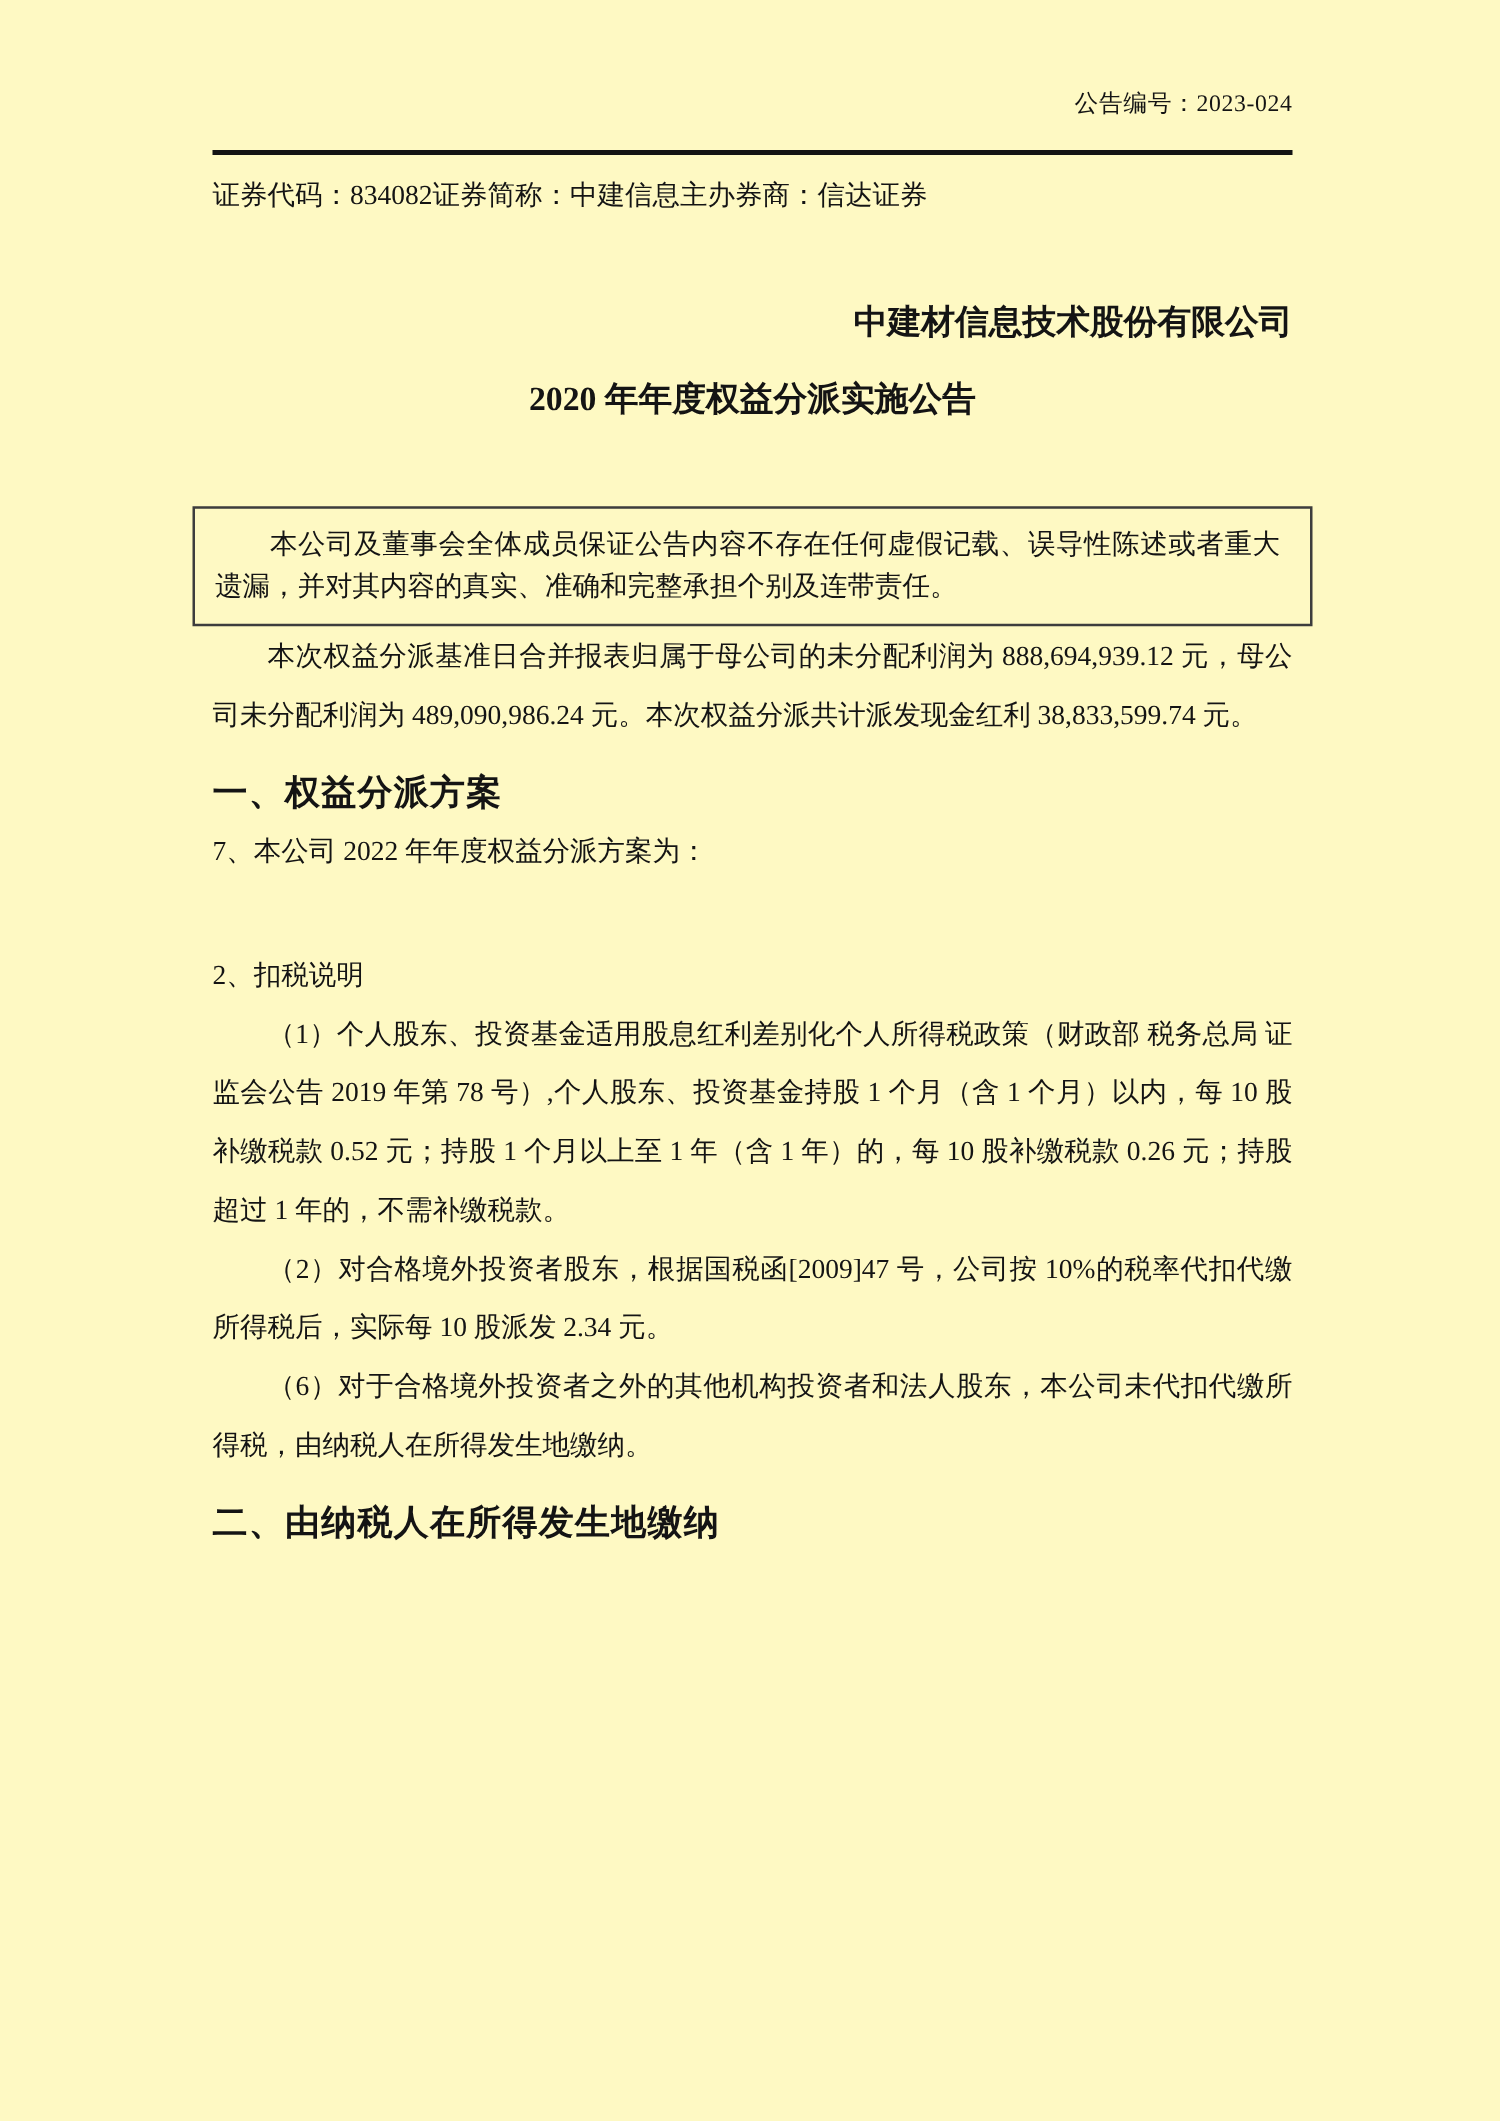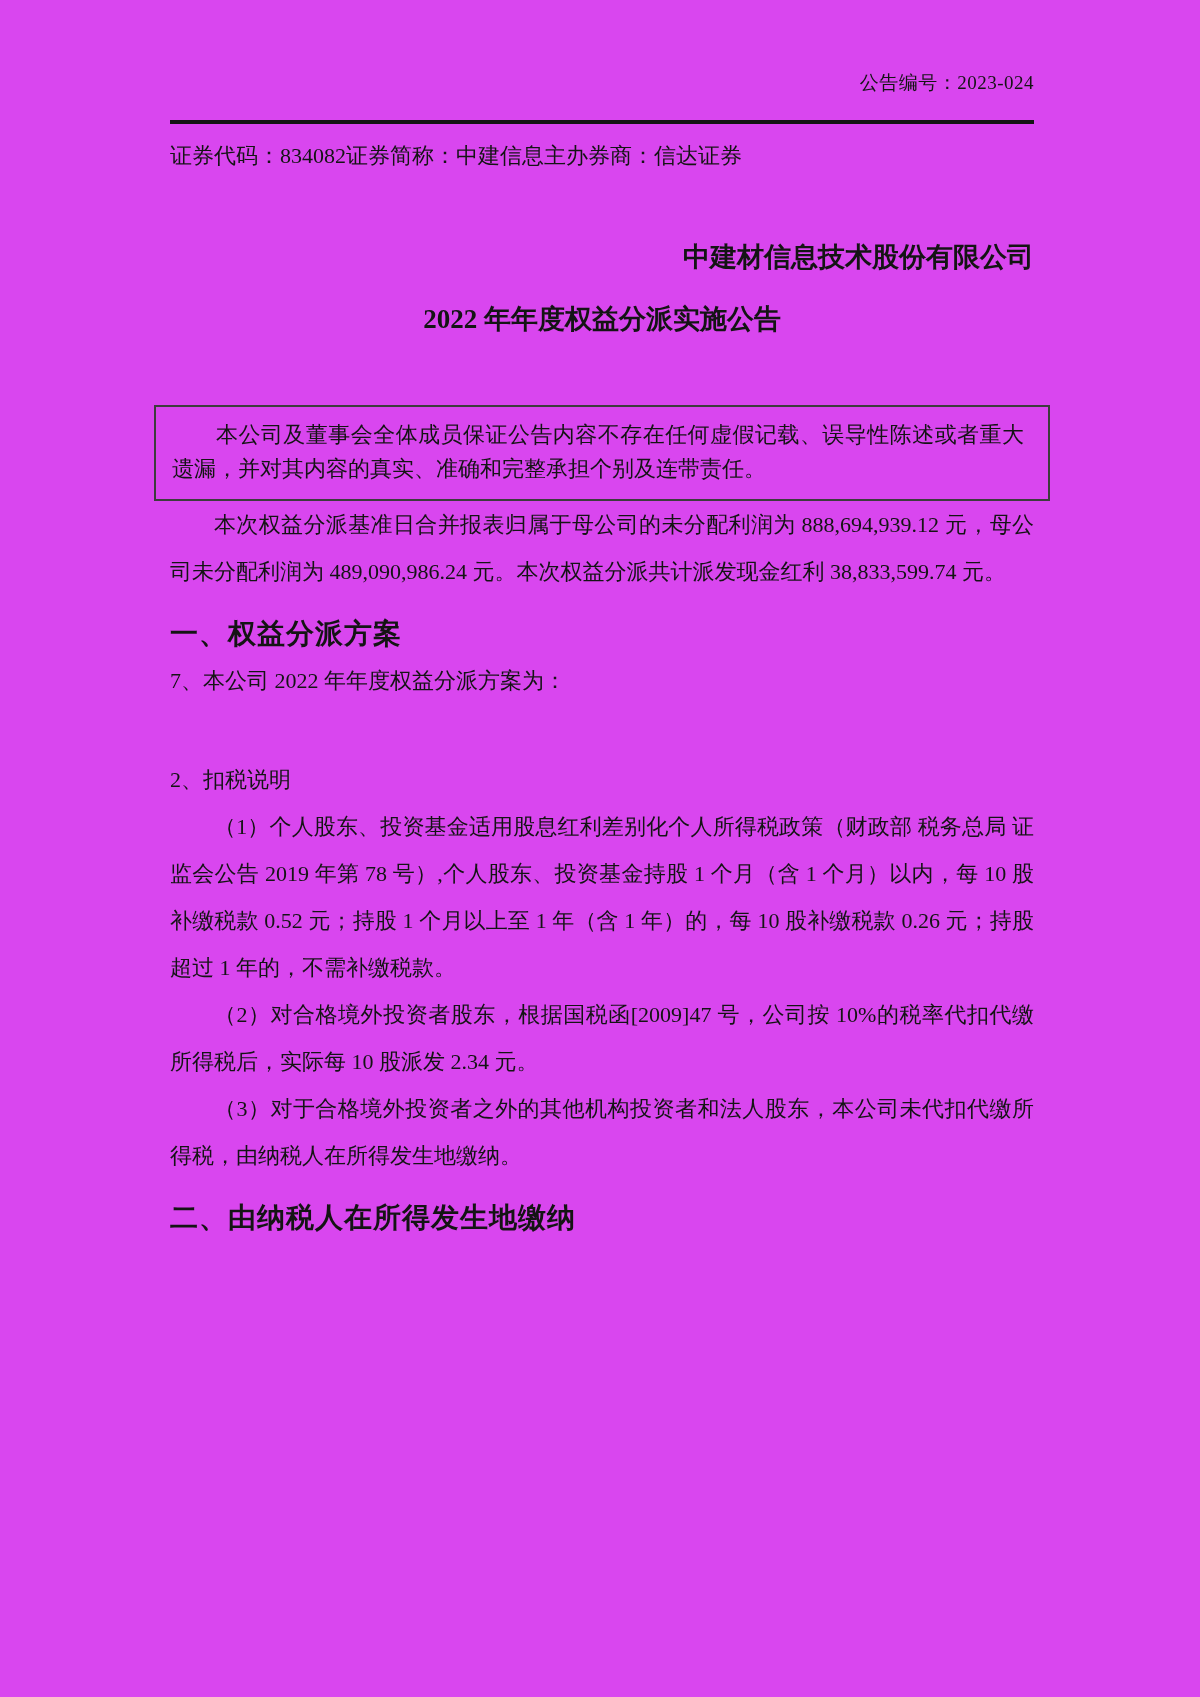--- a/index.html
+++ b/index.html
@@ -4,21 +4,21 @@
 <style>
   html, body {
     margin: 0;
     padding: 0;
     background: #ffffff;
   }
   .page {
     position: relative;
     width: 1200px;
     height: 1697px;
-    background: #d946ef;
+    background: #fef9c3;
     color: #141414;
     font-family: "Liberation Serif", "DejaVu Serif", serif;
     overflow: hidden;
   }
   .content {
     padding: 70px 166px 0 170px; 
   }
   .notice {
     text-align: right;
     font-size: 19px;
@@ -97,38 +97,38 @@
     <div class="rule"></div>
 
     <div class="sec-row">
       <span>证券代码：834082</span>
       <span>证券简称：中建信息</span>
       <span>主办券商：信达证券</span>
     </div>
 
     <h1 class="title-company">中建材信息技术股份有限公司</h1>
 
-    <h2 class="title-announcement">2022 年年度权益分派实施公告</h2>
+    <h2 class="title-announcement">2020 年年度权益分派实施公告</h2>
 
     <div class="box">
       <p>本公司及董事会全体成员保证公告内容不存在任何虚假记载、误导性陈述或者重大遗漏，并对其内容的真实、准确和完整承担个别及连带责任。</p>
     </div>
 
 
     <p class="para">本次权益分派基准日合并报表归属于母公司的未分配利润为 888,694,939.12 元，母公司未分配利润为 489,090,986.24 元。本次权益分派共计派发现金红利 38,833,599.74 元。</p>
 
     <h3 class="heading">一、权益分派方案</h3>
 
     <p class="para no-indent">7、本公司 2022 年年度权益分派方案为：</p>
 
 
     <p class="para no-indent gap-before">2、扣税说明</p>
 
     <p class="para">（1）个人股东、投资基金适用股息红利差别化个人所得税政策（财政部 税务总局 证监会公告 2019 年第 78 号）,个人股东、投资基金持股 1 个月（含 1 个月）以内，每 10 股补缴税款 0.52 元；持股 1 个月以上至 1 年（含 1 年）的，每 10 股补缴税款 0.26 元；持股超过 1 年的，不需补缴税款。</p>
 
     <p class="para">（2）对合格境外投资者股东，根据国税函[2009]47 号，公司按 10%的税率代扣代缴所得税后，实际每 10 股派发 2.34 元。</p>
 
-    <p class="para">（3）对于合格境外投资者之外的其他机构投资者和法人股东，本公司未代扣代缴所得税，由纳税人在所得发生地缴纳。</p>
+    <p class="para">（6）对于合格境外投资者之外的其他机构投资者和法人股东，本公司未代扣代缴所得税，由纳税人在所得发生地缴纳。</p>
 
     <h3 class="heading">二、由纳税人在所得发生地缴纳</h3>
 
   </div>
 </div>
 
 </body></html>

